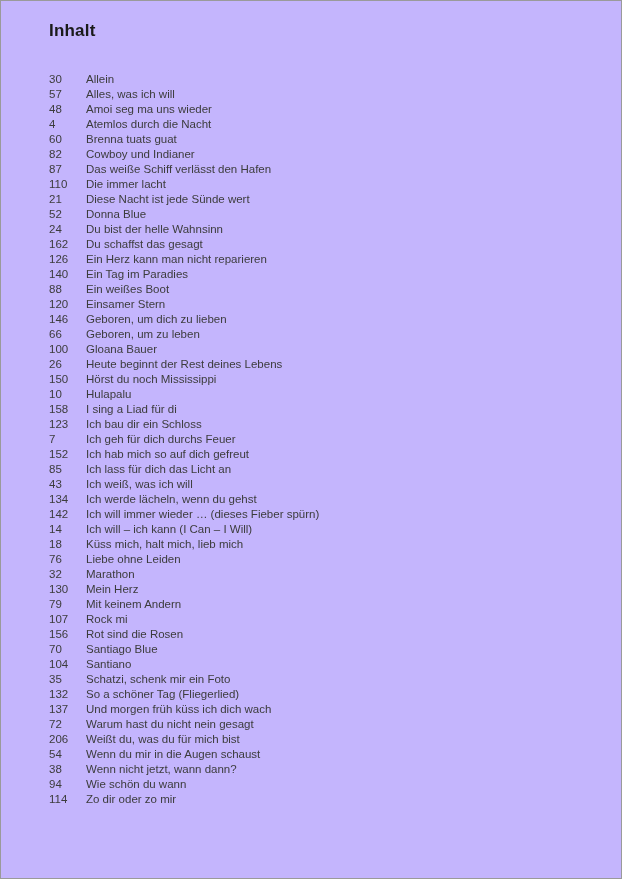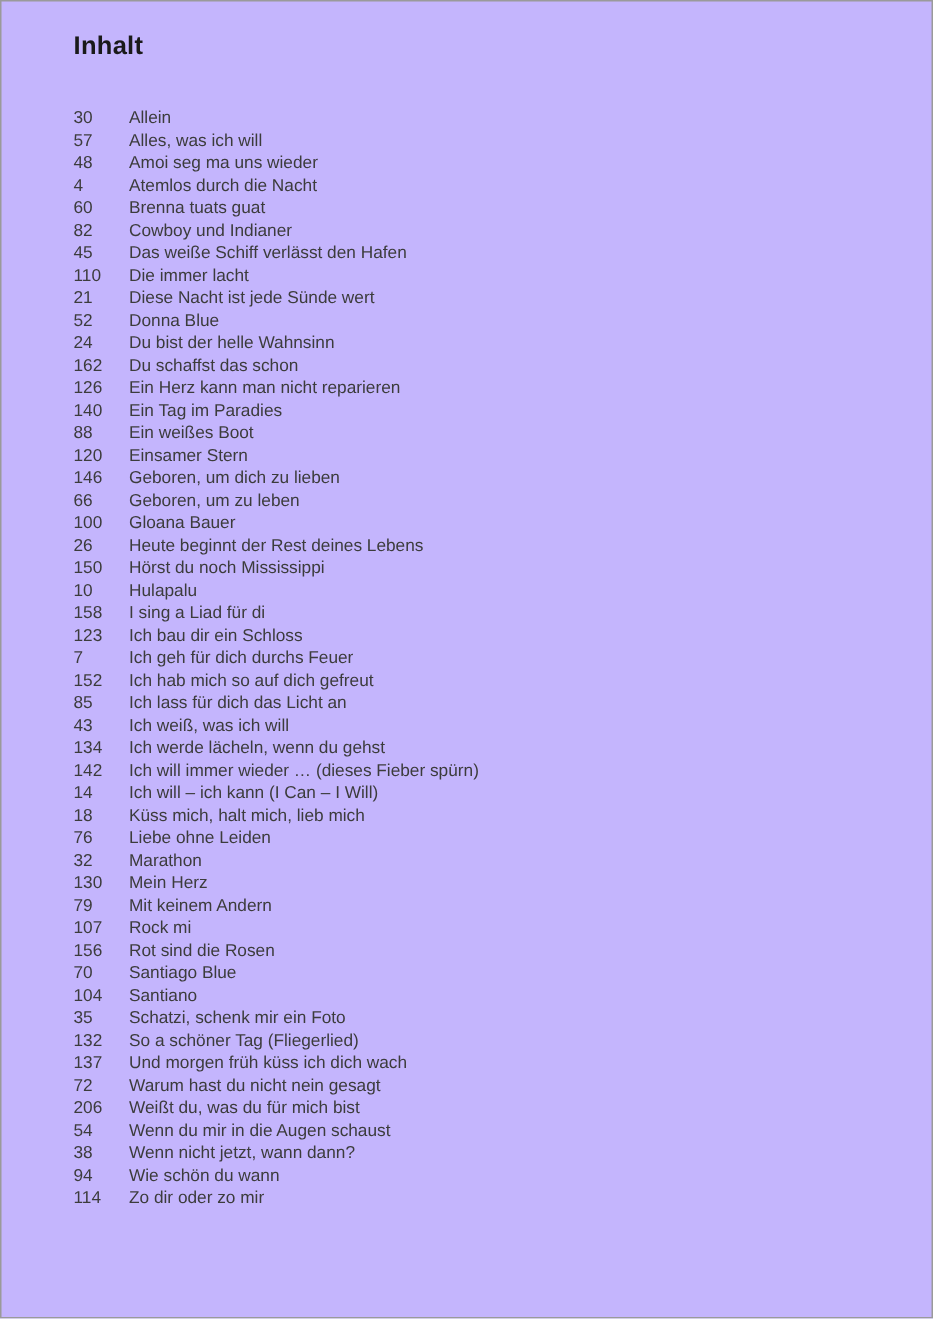--- a/index.html
+++ b/index.html
@@ -74,42 +74,42 @@
         </div>
         <div class="toc-row">
           <span class="toc-num">60</span>
           <span class="toc-title">Brenna tuats guat</span>
         </div>
         <div class="toc-row">
           <span class="toc-num">82</span>
           <span class="toc-title">Cowboy und Indianer</span>
         </div>
         <div class="toc-row">
-          <span class="toc-num">45</span>
+          <span class="toc-num">87</span>
           <span class="toc-title">Das weiße Schiff verlässt den Hafen</span>
         </div>
         <div class="toc-row">
           <span class="toc-num">110</span>
           <span class="toc-title">Die immer lacht</span>
         </div>
         <div class="toc-row">
           <span class="toc-num">21</span>
           <span class="toc-title">Diese Nacht ist jede Sünde wert</span>
         </div>
         <div class="toc-row">
           <span class="toc-num">52</span>
           <span class="toc-title">Donna Blue</span>
         </div>
         <div class="toc-row">
           <span class="toc-num">24</span>
           <span class="toc-title">Du bist der helle Wahnsinn</span>
         </div>
         <div class="toc-row">
           <span class="toc-num">162</span>
-          <span class="toc-title">Du schaffst das schon</span>
+          <span class="toc-title">Du schaffst das gesagt</span>
         </div>
         <div class="toc-row">
           <span class="toc-num">126</span>
           <span class="toc-title">Ein Herz kann man nicht reparieren</span>
         </div>
         <div class="toc-row">
           <span class="toc-num">140</span>
           <span class="toc-title">Ein Tag im Paradies</span>
         </div>
         <div class="toc-row">

